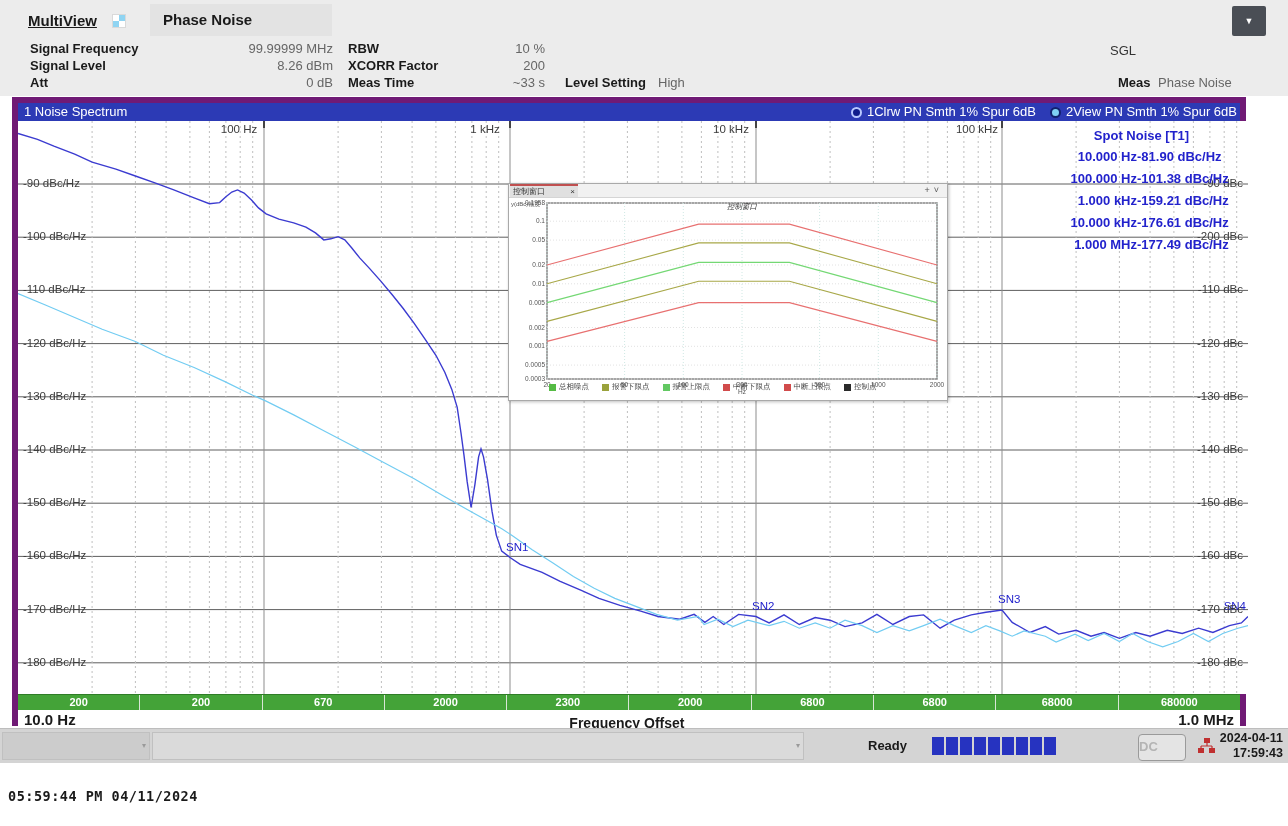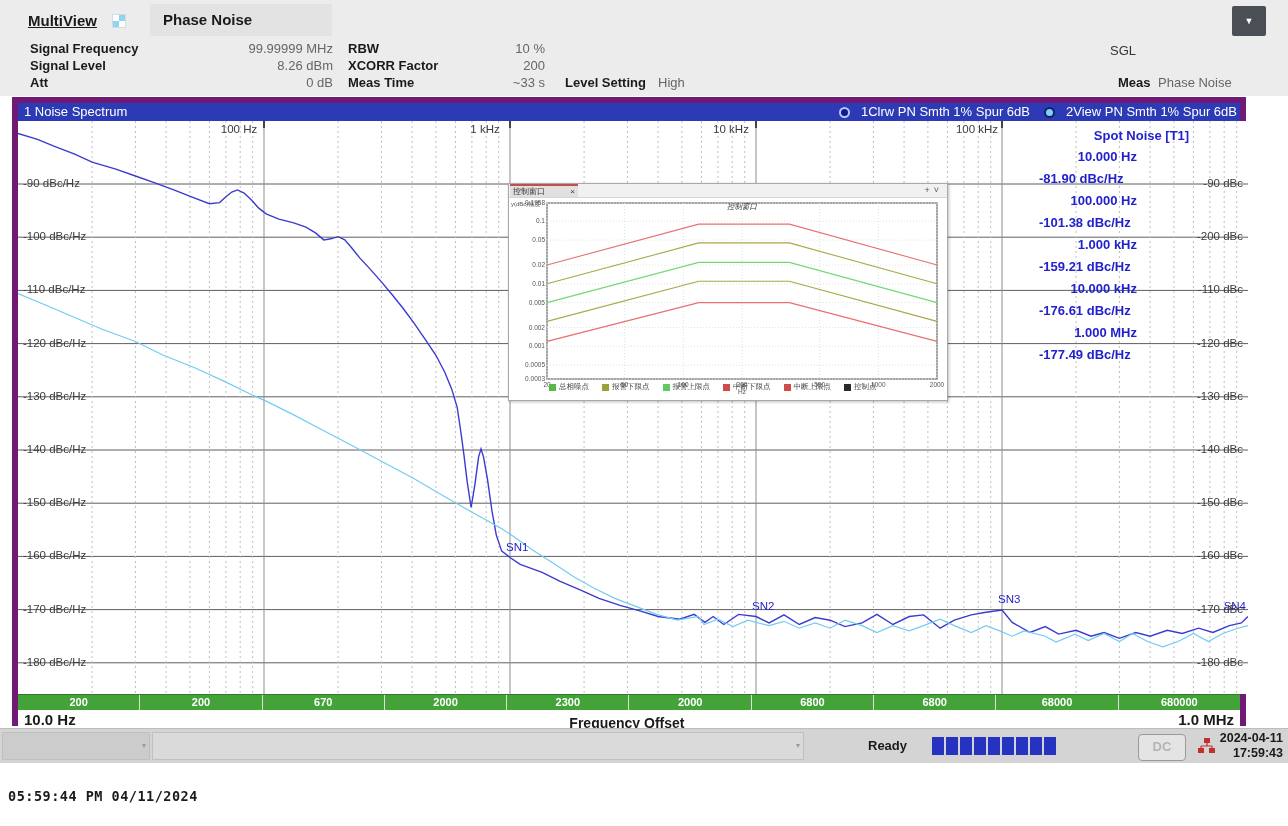--- a/index.html
+++ b/index.html
@@ -14,53 +14,53 @@
           font-size:15px;font-weight:bold;line-height:32px;padding-left:13px;box-sizing:border-box;}
   .win-menu{position:absolute;left:1232px;top:6px;width:34px;height:30px;background:#4a4e55;
             border:none;border-radius:2px;color:#fff;font-size:9px;cursor:pointer;}
   .hl{position:absolute;font-size:13px;font-weight:bold;color:#1a1a1a;white-space:nowrap;}
   .hv{position:absolute;font-size:13px;color:#666;white-space:nowrap;text-align:right;}
   .frame{position:absolute;left:12px;top:97px;width:1234px;height:629px;border:6px solid #701a75;
          box-sizing:border-box;background:#fff;}
   .titlebar{position:relative;height:18px;background:#2c3ab5;color:#fff;font-size:13px;line-height:18px;}
   .titlebar .t{position:absolute;left:6px;top:0;}
   .tr-legend{position:absolute;right:3px;top:0;display:flex;gap:14px;align-items:center;height:18px;}
-  .tr-item{display:flex;align-items:center;gap:11px;}
+  .tr-item{display:flex;align-items:center;gap:5px;}
   .bullet{width:7px;height:7px;border-radius:50%;display:inline-block;}
   .b1{background:#101c8c;border:2px solid #b9c8ff;}
   .b2{background:#7fd0f5;border:2px solid #12206e;}
   .plotarea{position:relative;width:1230px;height:573px;background:#fff;overflow:hidden;}
   .plotarea svg{position:absolute;left:0;top:0;}
   .toplabel{position:absolute;top:2px;transform:translateX(-50%);font-size:11.5px;color:#3c3c3c;white-space:nowrap;}
   .ylab{position:absolute;font-size:11.5px;color:#3c3c3c;white-space:nowrap;}
   .ylab-l{left:5px;}
   .ylab-r{right:5px;}
   .spot{position:absolute;right:4px;top:5px;width:205px;color:#2222cc;font-weight:bold;
         font-size:13px;z-index:3;}
   .spot-title{text-align:center;line-height:20px;}
-  .spot-row{display:flex;justify-content:flex-end;line-height:22px;flex-direction:column;}
+  .spot-row{display:flex;justify-content:flex-end;line-height:22px;}
   .spot-f{width:98px;text-align:right;}
   .spot-v{width:107px;text-align:left;}
   .greenbar{display:flex;height:16px;background:#44a338;border-top:1px solid #2f7d27;box-sizing:border-box;}
   .seg{flex:1;border-right:1px solid #d9e6d6;color:#fff;font-size:11px;font-weight:bold;
        text-align:center;line-height:15px;}
   .seg:last-child{border-right:none;}
   .footerbar{display:flex;height:18px;align-items:center;justify-content:space-between;
              padding:0 6px;font-size:15px;font-weight:600;background:#fff;}
   .footerbar .mid{font-size:14px;font-weight:bold;margin-top:8px;}
   .statusbar{position:absolute;left:0;top:728px;width:1288px;height:34px;background:#d4d4d4;
              border-top:1px solid #bdbdbd;}
   .sbox{position:absolute;background:#dadada;border:1px solid #c0c0c0;height:26px;top:3px;}
   .sbox .chev{position:absolute;right:3px;top:8px;font-size:8px;color:#9a9a9a;}
   .ready{position:absolute;left:868px;top:9px;font-size:13px;font-weight:bold;}
   .progress{position:absolute;left:932px;top:8px;display:flex;gap:2px;}
   .pblock{width:12px;height:18px;background:#2633c0;}
   .dcbtn{position:absolute;left:1138px;top:5px;width:46px;height:25px;background:#e4e4e4;
          border:1px solid #9a9a9a;border-radius:4px;color:#b4b4b4;font-weight:bold;font-size:13px;
-         text-align:center;line-height:23px;}
+         line-height:23px;}
   .lanicon{position:absolute;left:1198px;top:9px;}
   .dt{position:absolute;right:5px;top:2px;text-align:right;font-size:12.5px;font-weight:bold;line-height:15px;}
   .osclock{position:absolute;left:8px;top:788px;font-family:"DejaVu Sans Mono",monospace;
            font-weight:bold;font-size:13.5px;letter-spacing:0.5px;}
   .overlay{position:absolute;left:508px;top:183px;width:438px;height:216px;background:#fff;
            border:1px solid #a9a9a9;box-shadow:1px 1px 3px rgba(0,0,0,.25);z-index:6;}
   .ov-tabbar{position:absolute;left:0;top:0;width:100%;height:14px;background:#f1f1f1;
              border-bottom:1px solid #d5d5d5;box-sizing:border-box;}
   .ov-tab{position:absolute;left:1px;top:0;width:68px;height:13px;background:#e0e0e0;
           border-top:2px solid #c05050;box-sizing:border-box;font-size:8px;color:#333;

